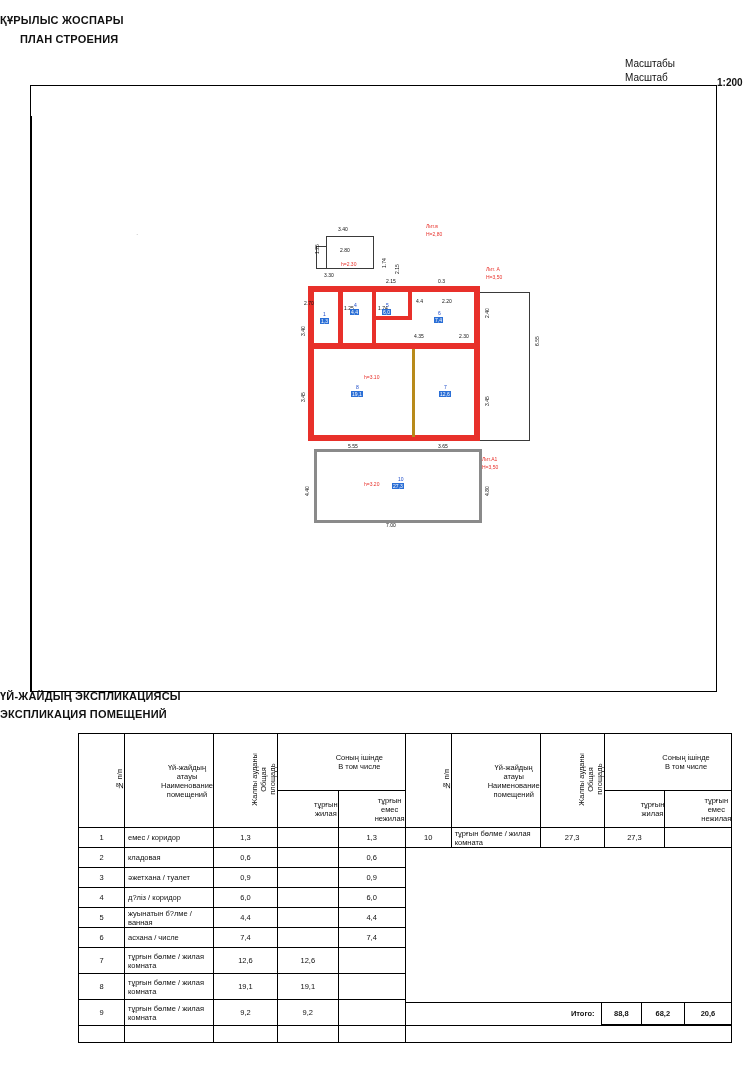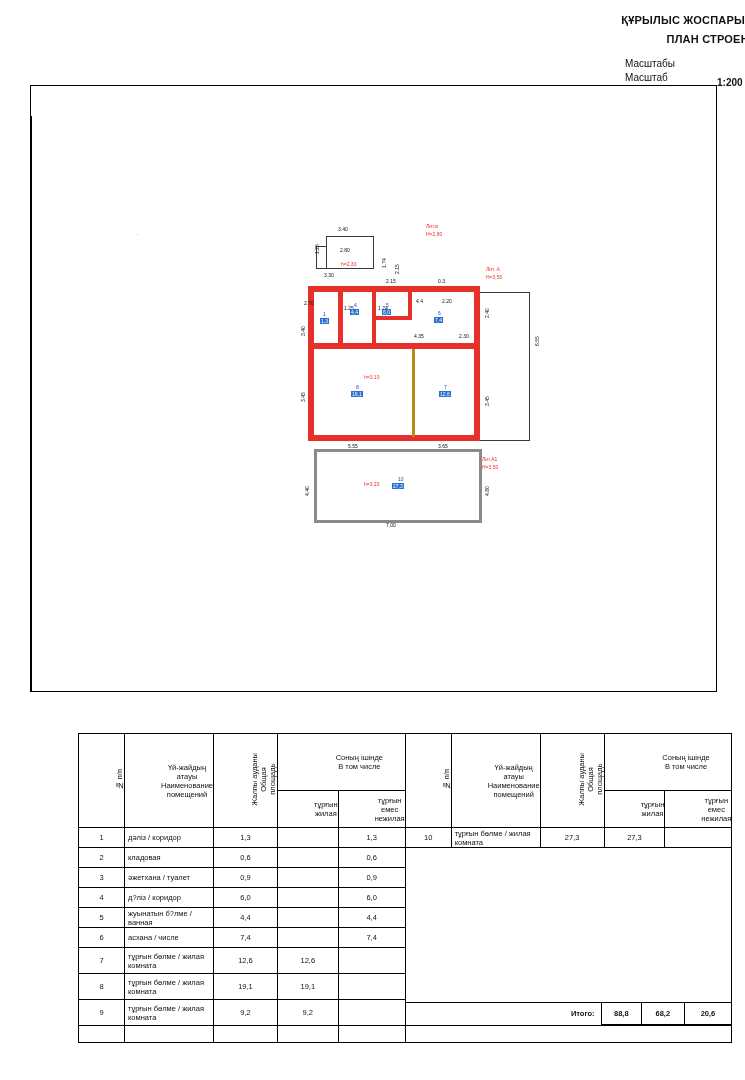--- a/index.html
+++ b/index.html
@@ -8,21 +8,21 @@
     background:#ffffff;
     font-family:"Liberation Sans", sans-serif;
     color:#111;
     position:relative;
     overflow:hidden;
   }
   .page{position:absolute;inset:0;}
 
   
   .title{
-    position:absolute;width:100%;text-align:right;
+    position:absolute;width:100%;text-align:left;
     font-weight:bold;font-size:11px;letter-spacing:.2px;
   }
   #t1{top:14px;}
   #t2{top:33px;padding-left:20px;}
 
   .scale-block{position:absolute;right:70px;top:58px;font-size:10px;text-align:left;}
   .scale-block div{margin-bottom:3px;}
   .scale-val{position:absolute;left:92px;top:19px;font-weight:bold;font-size:10px;}
 
   
@@ -183,20 +183,22 @@
       <div class="areabox" style="left:106px;top:277px;">27,3</div>
       <div class="dim-v" style="left:18px;top:290px;">4.40</div>
       <div class="dim-v" style="left:198px;top:290px;">4.80</div>
       <div class="dim" style="left:100px;top:316px;">7.00</div>
 
       <div class="numlbl" style="left:158px;top:178px;opacity:0;">9</div>
 
     </div>
   </div>
 
+  <div class="title" id="t3">ҮЙ-ЖАЙДЫҢ ЭКСПЛИКАЦИЯСЫ</div>
+  <div class="title" id="t4">ЭКСПЛИКАЦИЯ ПОМЕЩЕНИЙ</div>
 
   <div class="tbl-wrap">
     <table>
       <colgroup>
         <col style="width:26px">
           <col style="width:150px">
           <col style="width:36px">
         <col style="width:38px">
           <col style="width:42px">
         <col style="width:24px">
@@ -248,21 +250,21 @@
             </th>
         <th>
               <div style="white-space:pre-line">тұрғын
 емес
 нежилая</div>
             </th>
       </tr>
 
       <tr class="datarow">
         <td class="cell-c">1</td>
-        <td class="cell-l">дәліз / коридор</td>
+        <td class="cell-l">емес / коридор</td>
         <td class="cell-c">1,3</td>
         <td class="cell-c"></td>
         <td class="cell-c">1,3</td>
         <td class="cell-c" rowspan="1">10</td>
         <td class="cell-l nowrapl">тұрғын бөлме / жилая комната</td>
         <td class="cell-c">27,3</td>
         <td class="cell-c">27,3</td>
         <td class="cell-c"></td>
       </tr>
 

